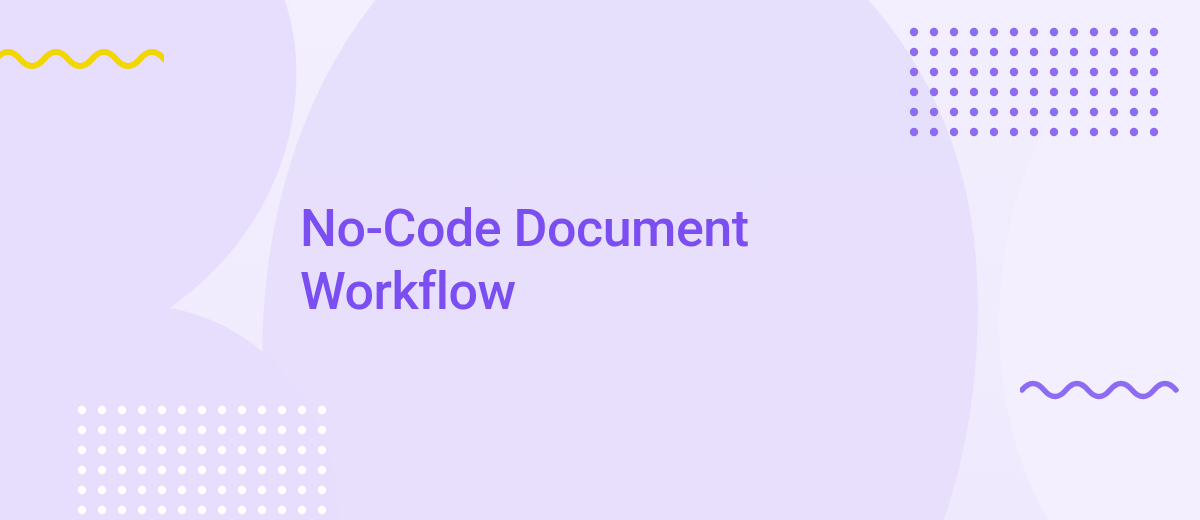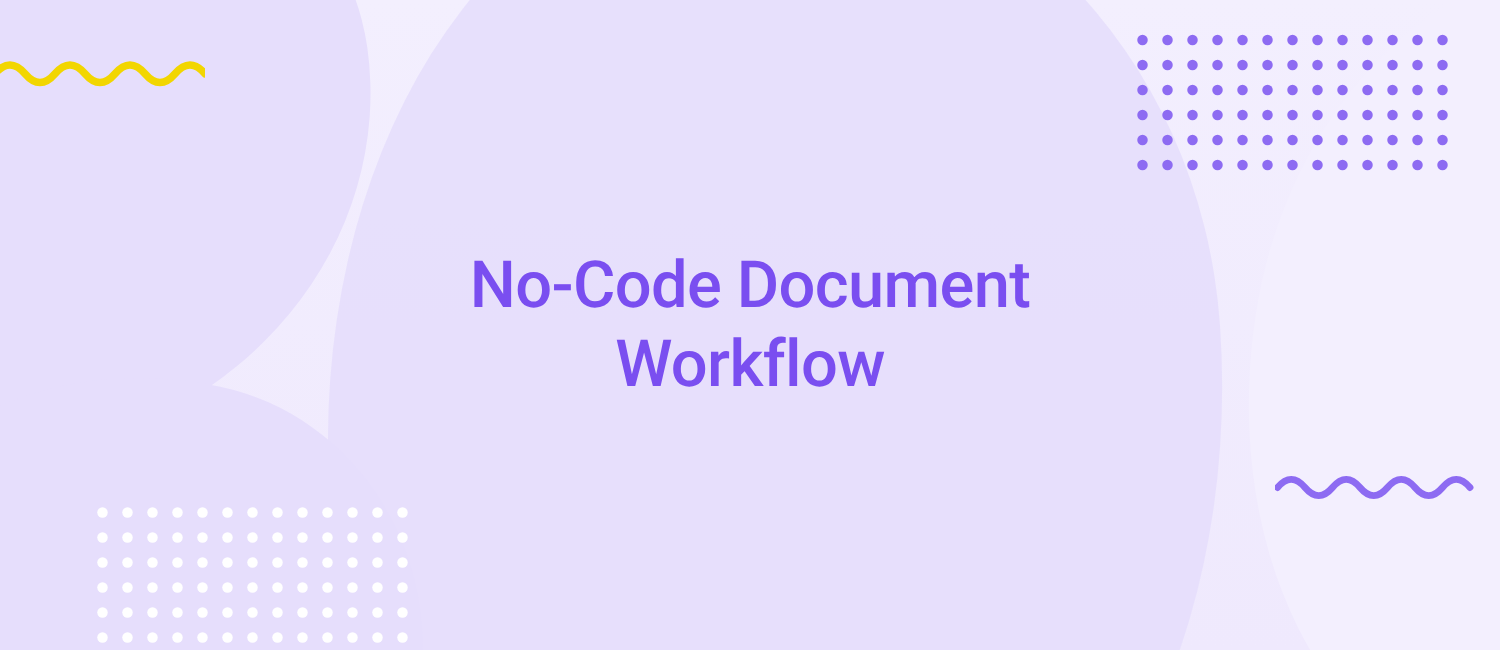--- a/index.html
+++ b/index.html
@@ -44,21 +44,20 @@
     .dotgrid svg { display: block; }
     .dots-tr { top: 26px; right: 32px; }
     .dots-bl { bottom: 0; left: 76px; }
     .squiggle { position: absolute; }
     .sq-tl { top: 44px; left: -6px; }
     .sq-br { bottom: 112px; right: 20px; }
     .headline {
       position: absolute;
       top: 50%; left: 50%;
       transform: translate(-50%, -50%);
-      text-align: center;
       font-size: 52px;
       font-weight: 500;
       line-height: 1.22;
       color: #7a4ef0;
       letter-spacing: -0.5px;
     }
   </style>
 </head>
 <body>
 

